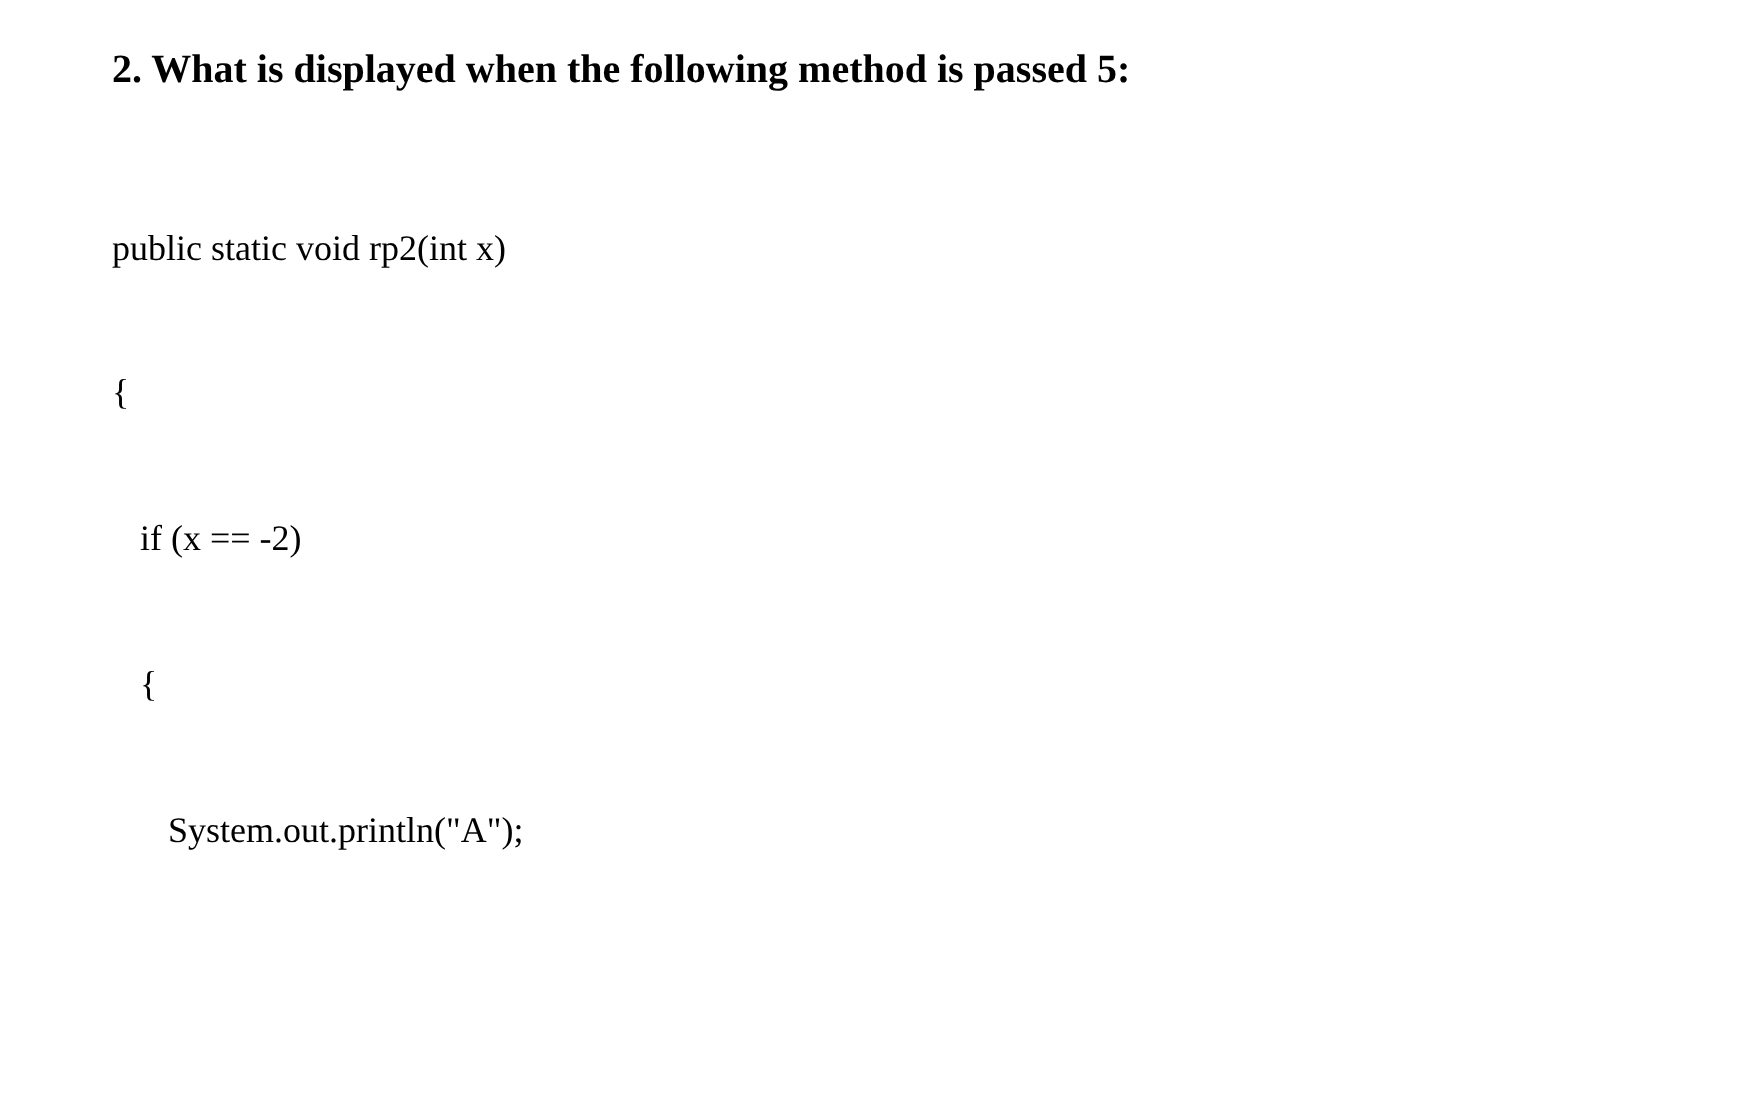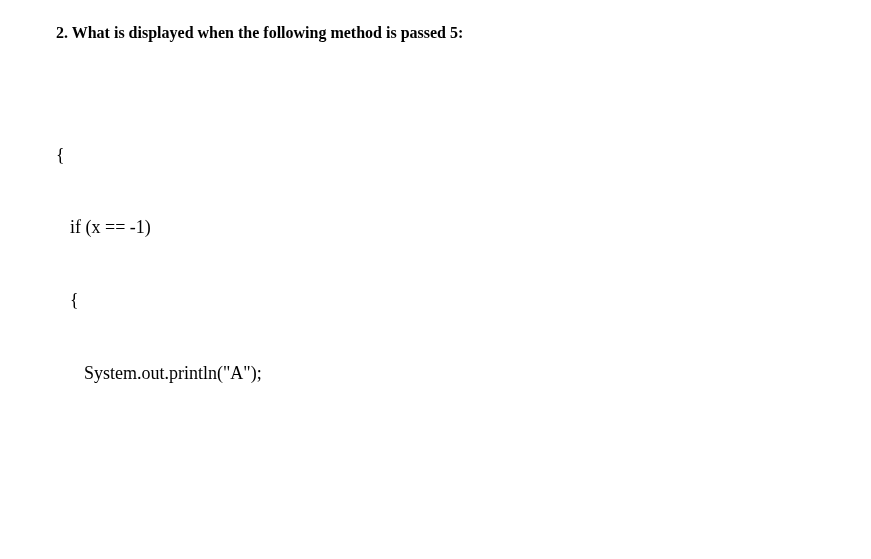--- a/index.html
+++ b/index.html
@@ -9,23 +9,23 @@
     }
     body {
       background: #ffffff;
       font-family: Georgia, 'Times New Roman', serif;
       color: #000000;
       width: 871px;
       height: 559px;
       padding: 24px 56px;
     }
     .question {
-      font-size: 16px;
+      font-size: 20px;
       font-weight: bold;
-      margin-bottom: 52px;
+      margin-bottom: 16px;
     }
     .code-block {
       font-family: Georgia, 'Times New Roman', serif;
       font-size: 18px;
       line-height: 1.35;
       white-space: pre;
     }
     .code-line {
       display: block;
     }
@@ -35,22 +35,23 @@
     .indent-2 {
       padding-left: 28px;
     }
   </style>
 </head>
 <body>
 
 <div class="question">2. What is displayed when the following method is passed 5:</div>
 
 <div class="code-block">
+  <span class="code-line">public static void rp2(int x)</span>
   <span class="code-line">{</span>
-  <span class="code-line indent-1">if (x == -1)</span>
+  <span class="code-line indent-1">if (x == -2)</span>
   <span class="code-line indent-1">{</span>
   <span class="code-line indent-2">System.out.println("A");</span>
   
   
   
   
   
   
   
   

